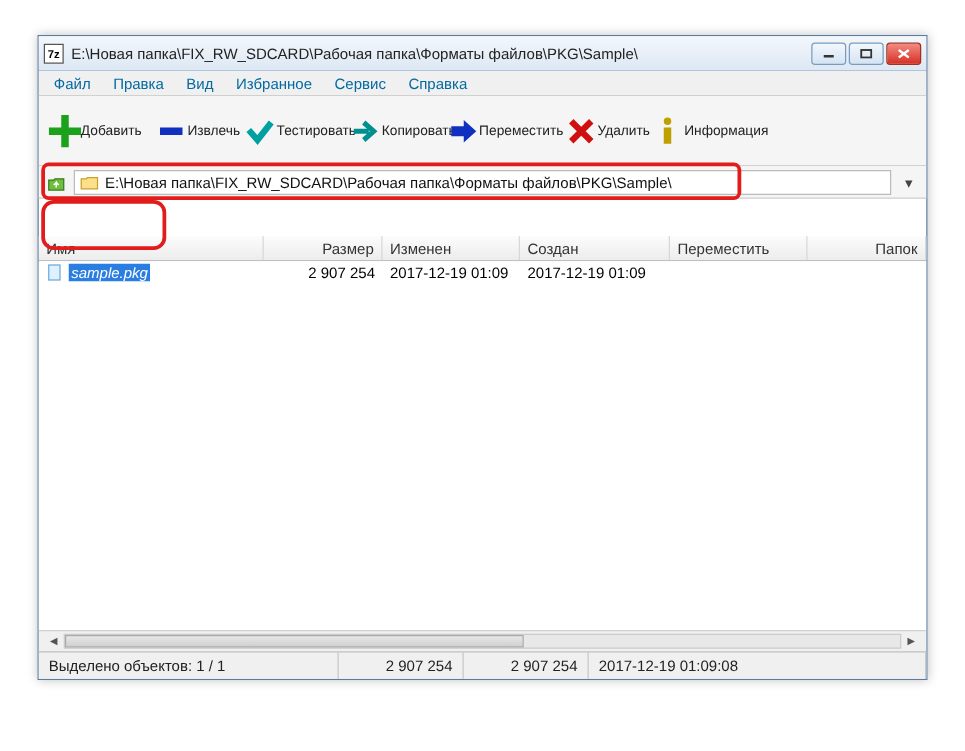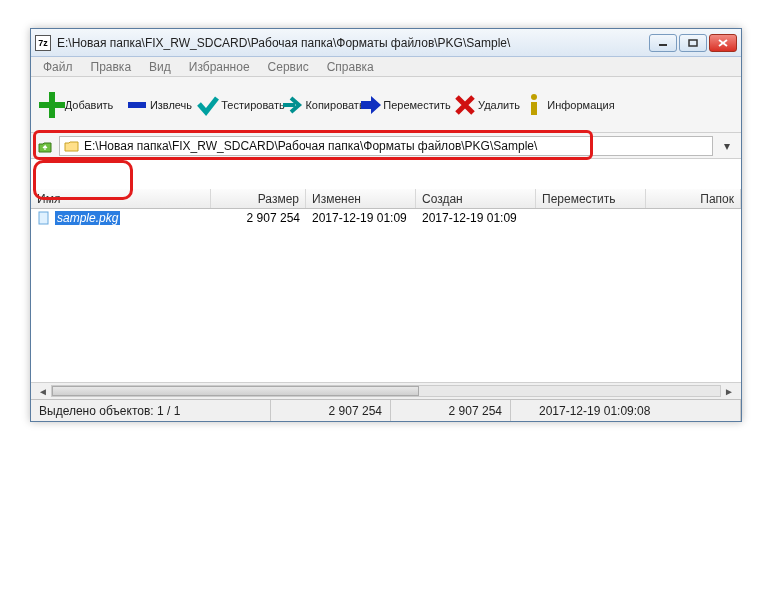--- a/index.html
+++ b/index.html
@@ -9,21 +9,21 @@
     background: #fff;
     width: 772px;
     height: 601px;
     overflow: hidden;
   }
   .window {
     position: absolute;
     left: 30px;
     top: 28px;
     width: 712px;
-    height: 394px;
+    height: 516px;
     border: 1px solid #5a7ca0;
     background: #fff;
     box-shadow: 0 0 8px rgba(0,0,0,0.25);
     display: flex;
     flex-direction: column;
   }
   
   .titlebar {
     height: 28px;
     background: linear-gradient(#f3f7fb, #dde8f4);
@@ -63,21 +63,21 @@
     height: 20px;
     background: #f0f0f0;
     border-bottom: 1px solid #d0d0d0;
     display: flex;
     align-items: center;
     padding: 0 4px;
     gap: 2px;
   }
   .menu-item {
     padding: 2px 8px;
-    color: #737373;
+    color: #0369a1;
   }
   
   .toolbar {
     height: 56px;
     background: #f5f5f5;
     border-bottom: 1px solid #d0d0d0;
     display: flex;
     align-items: center;
     padding: 2px 6px;
     gap: 4px;
@@ -172,21 +172,20 @@
   .hscroll .thumb { position:absolute; left:0; top:0; height:100%; width:55%; background:linear-gradient(#e8e8e8,#d0d0d0); border:1px solid #aaa;}
   
   .statusbar {
     height: 22px;
     background: #f0f0f0;
     border-top: 1px solid #c0c0c0;
     display: flex;
     align-items: center;
     font-size: 12px;
     color: #222;
-    gap: 20px;
   }
   .statusbar .seg {
     border-right: 1px solid #c8c8c8;
     padding: 0 8px;
     height: 100%;
     display:flex;align-items:center;
   }
   .seg1 { width: 240px;}
   .seg2 { width: 100px; justify-content:flex-end;}
   .seg3 { width: 100px; justify-content:flex-end;}

